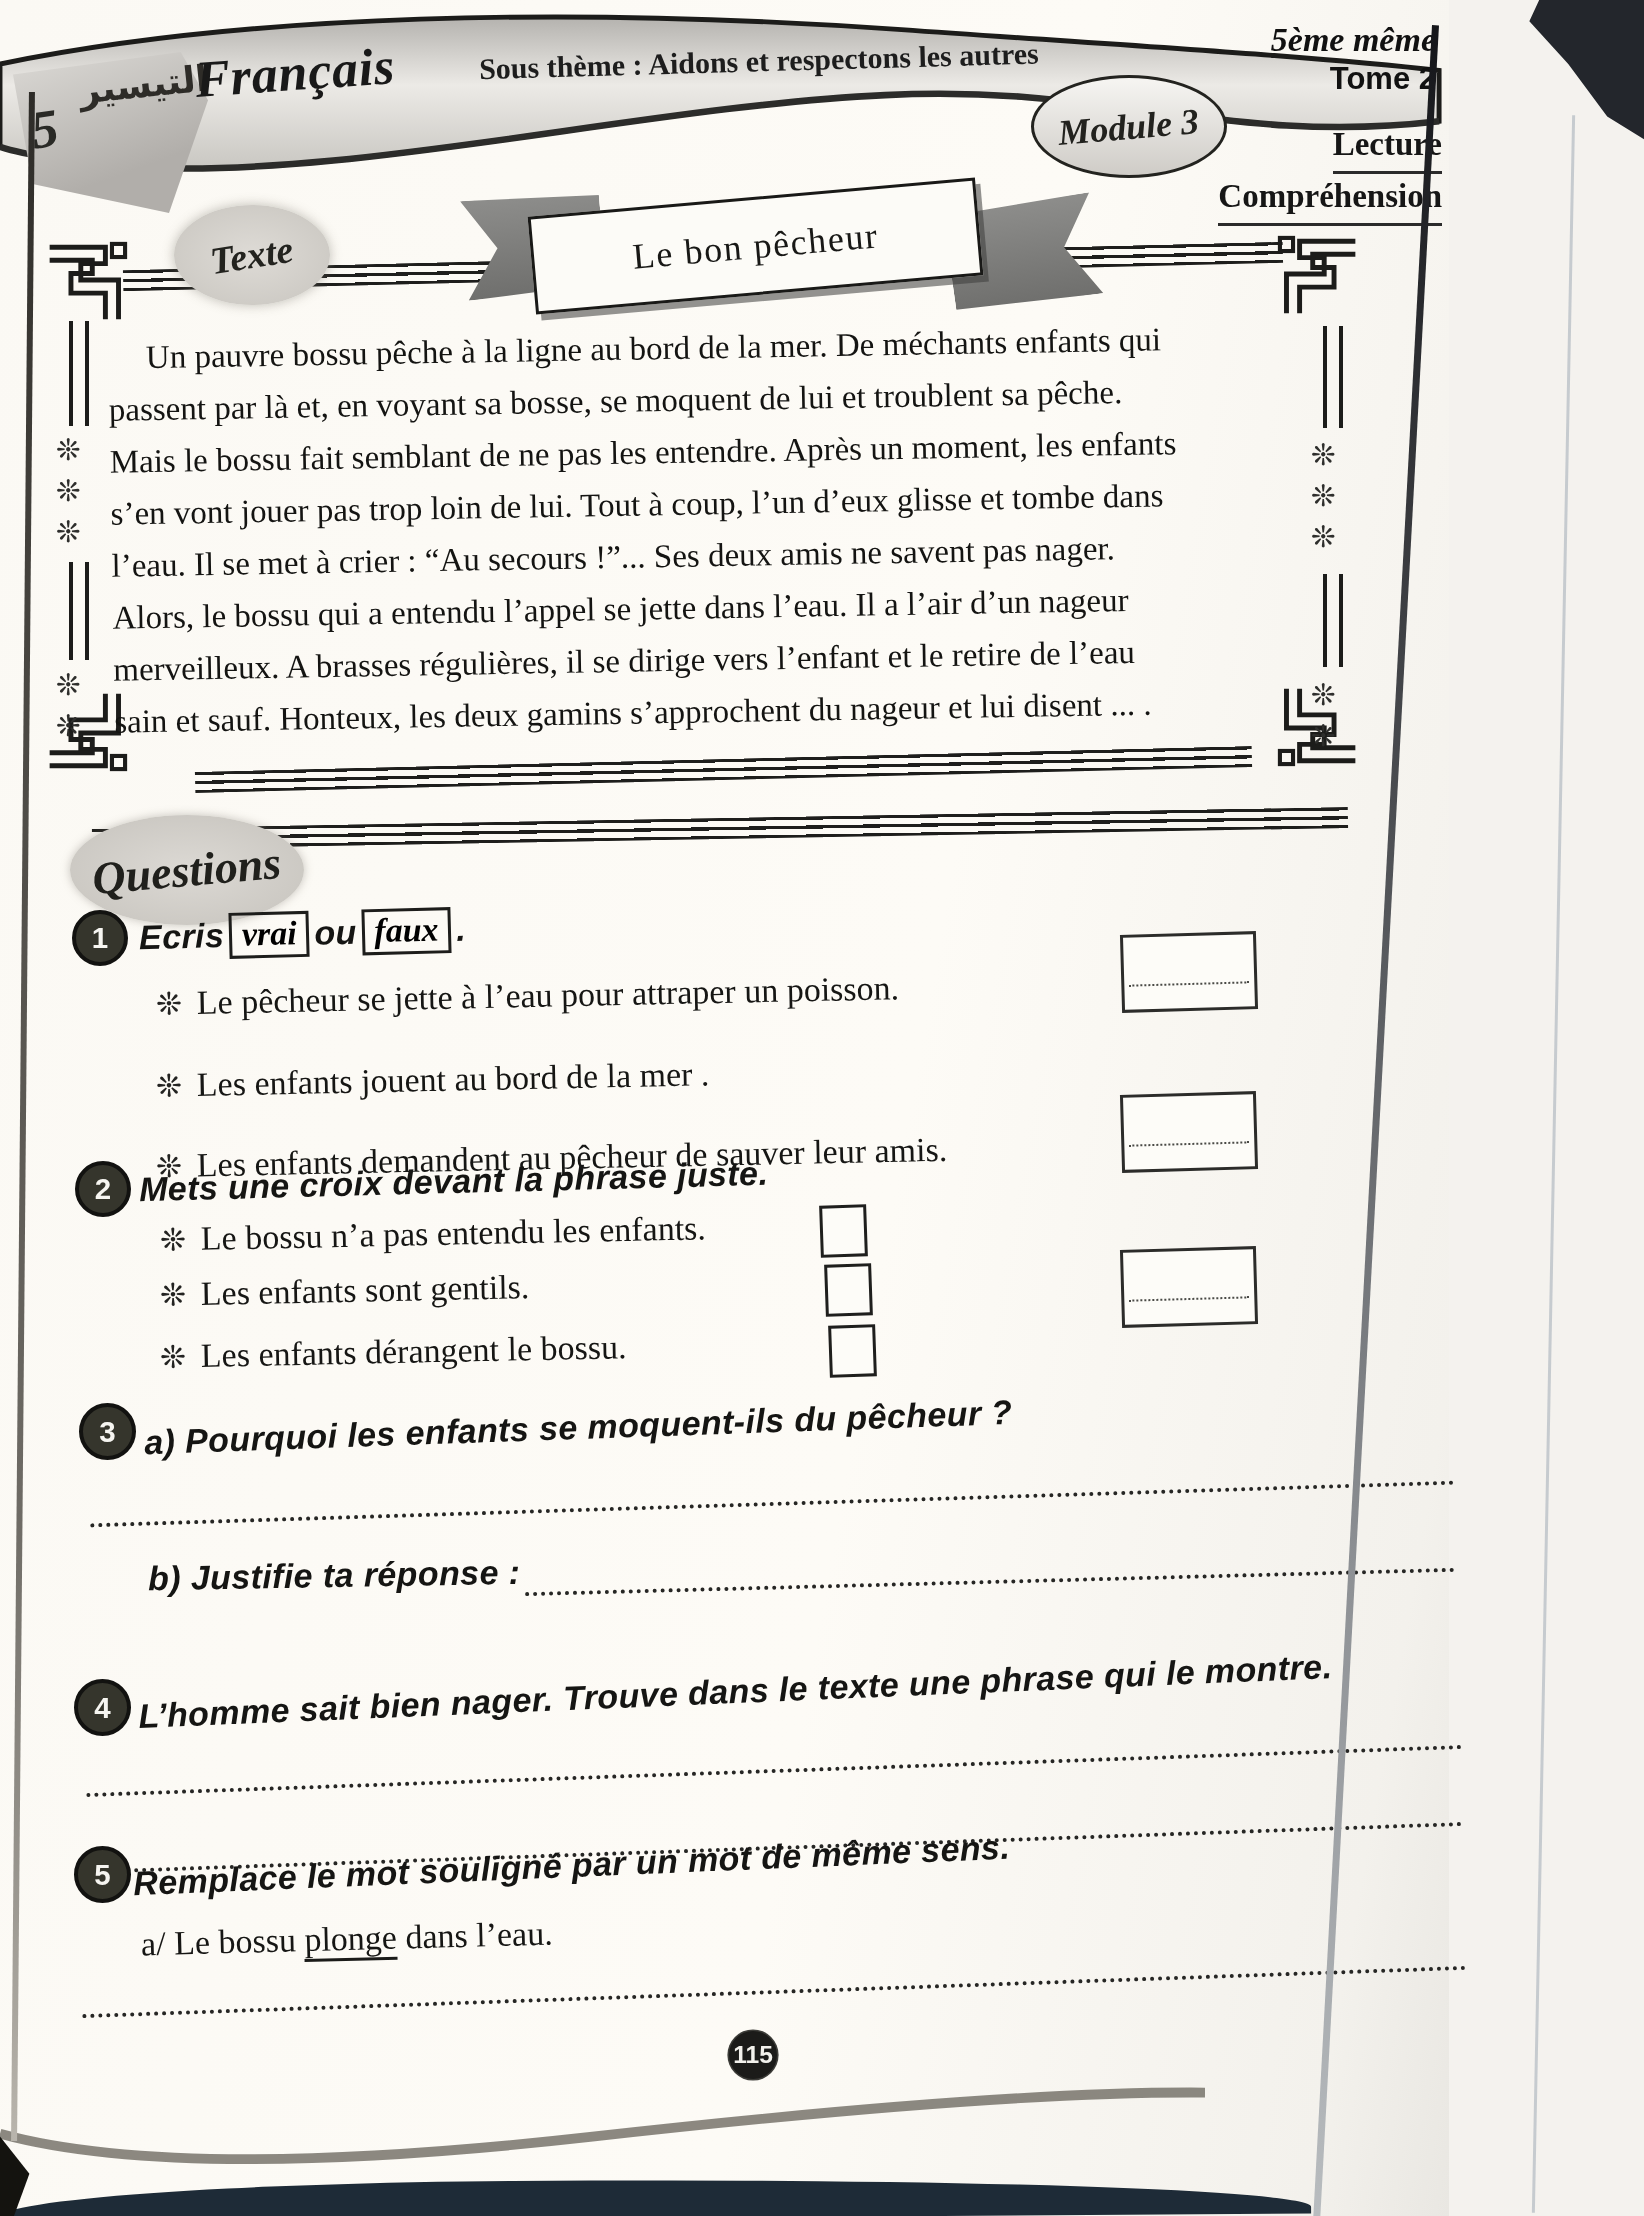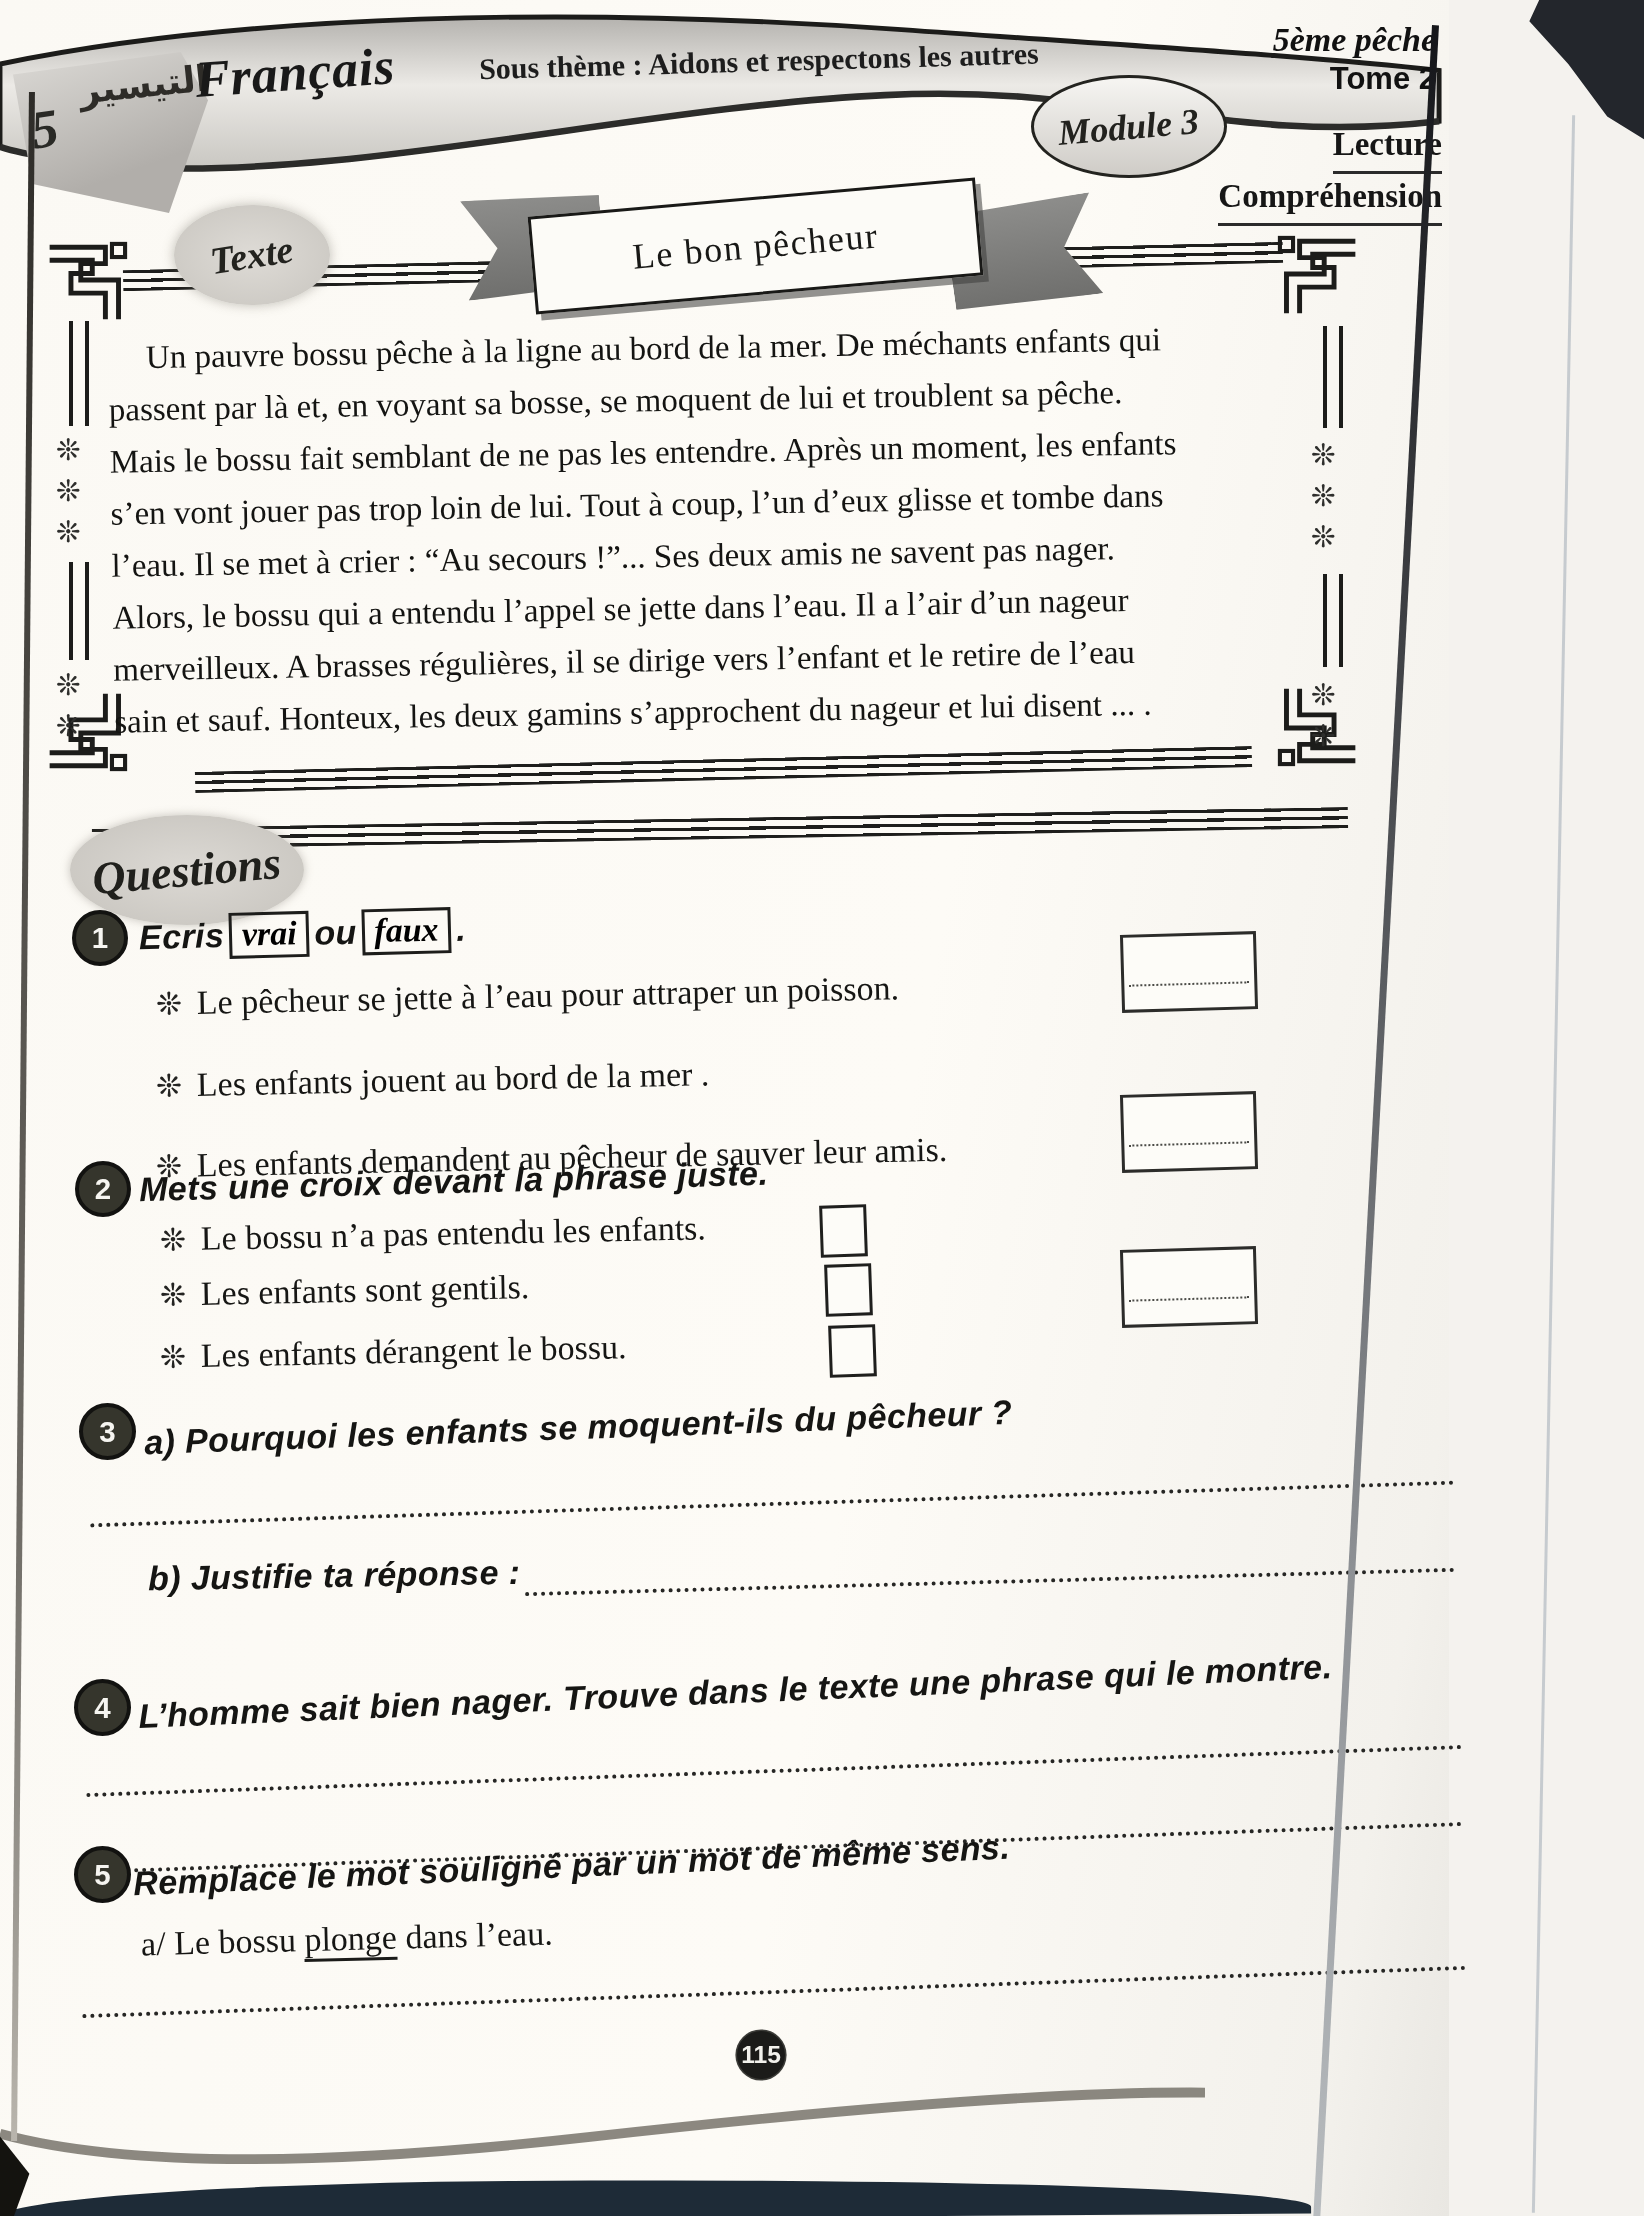--- a/index.html
+++ b/index.html
@@ -48,21 +48,21 @@
   .q-oval span{font:italic bold 46px "Liberation Serif",serif;color:#20201c;transform:rotate(-5deg);}
   .badge{border-radius:50%;background:#35352c;border:4.1px solid #121210;color:#f6f5f1;display:flex;align-items:center;justify-content:center;font:bold 29.5px "Liberation Sans",sans-serif;}
   .qhead{font:italic bold 34px "Liberation Sans",sans-serif;color:#151513;letter-spacing:0.4px;white-space:nowrap;}
   .wordbox{display:inline-block;border:3.3px solid #1d1d1b;padding:0 9.8px 1.6px;margin:0 4.9px;font:italic bold 34px "Liberation Serif",serif;}
   .qitem{font:34px "Liberation Serif",serif;color:#161614;white-space:nowrap;}
   .bullet{font-family:"DejaVu Sans",sans-serif;font-size:31px;color:#232321;margin-right:14.8px;}
   .ansbox{width:130px;height:72px;border:3.3px solid #2c2c2a;transform:rotate(-1.6deg);position:relative;background:#fdfcf8;}
   .ansbox i{position:absolute;left:4%;right:4%;bottom:32%;border-bottom:2.5px dotted #4a4a46;}
   .chk{width:41px;height:46px;border:3.3px solid #1f1f1d;transform:rotate(-2deg);background:#fdfcf8;}
   .dotted{height:0;border-bottom:4.1px dotted #262624;}
-  .pagenum{left:729px;top:2031px;width:48px;height:48px;border-radius:50%;background:#1b1b19;color:#f2f1ec;display:flex;align-items:center;justify-content:center;font:bold 24.6px "Liberation Sans",sans-serif;box-shadow:0 0 0 1.6px #3c3c38;margin-left:8px;}
+  .pagenum{left:729px;top:2031px;width:48px;height:48px;border-radius:50%;background:#1b1b19;color:#f2f1ec;display:flex;align-items:center;justify-content:center;font:bold 24.6px "Liberation Sans",sans-serif;box-shadow:0 0 0 1.6px #3c3c38;}
   .ul{border-bottom:3.3px solid #1b1b19;padding-bottom:0.8px;}
 </style>
 </head>
 <body>
 
 <div id="screen">
 
   <div class="abs sheet"></div>
 
   <svg class="abs hdr-wave" viewBox="0 0 1762 238" preserveAspectRatio="none">
@@ -82,21 +82,21 @@
   <div class="abs logo-ar">التيسير</div>
 
   <div class="abs subject">Français</div>
   <div class="abs subtheme">Sous thème : Aidons et respectons les autres</div>
 
   <div class="abs module-oval">
     <span>Module 3</span>
   </div>
 
   <div class="abs grade">
-    <div class="g1">5ème pêche</div>
+    <div class="g1">5ème même</div>
     <div class="g2">Tome 2</div>
   </div>
 
   <div class="abs lecture">
     <div><span class="u">Lecture</span></div>
     <div><span class="u">Compréhension</span></div>
   </div>
 
   <div class="abs stripes" style="left:123px;top:256px;width:1160px;transform:rotate(-1.4deg);"></div>
   <div class="abs stripes" style="left:195px;top:759px;width:1057px;transform:rotate(-1.4deg);"></div>

